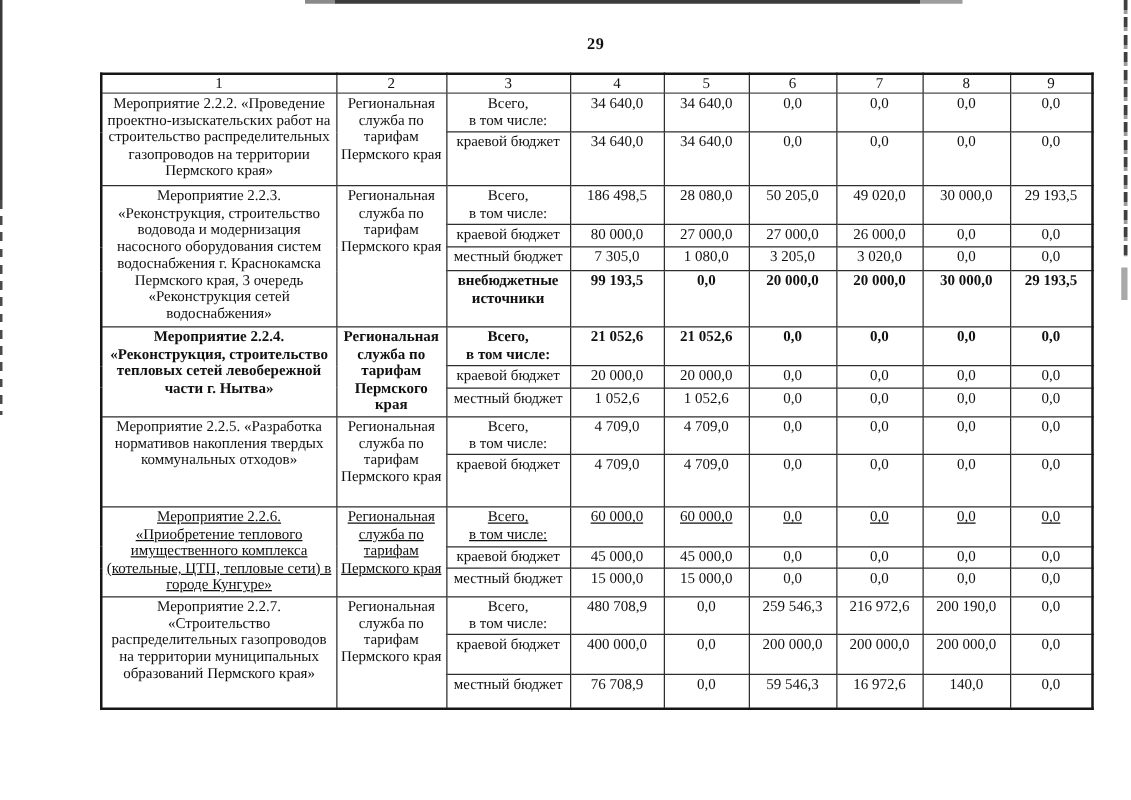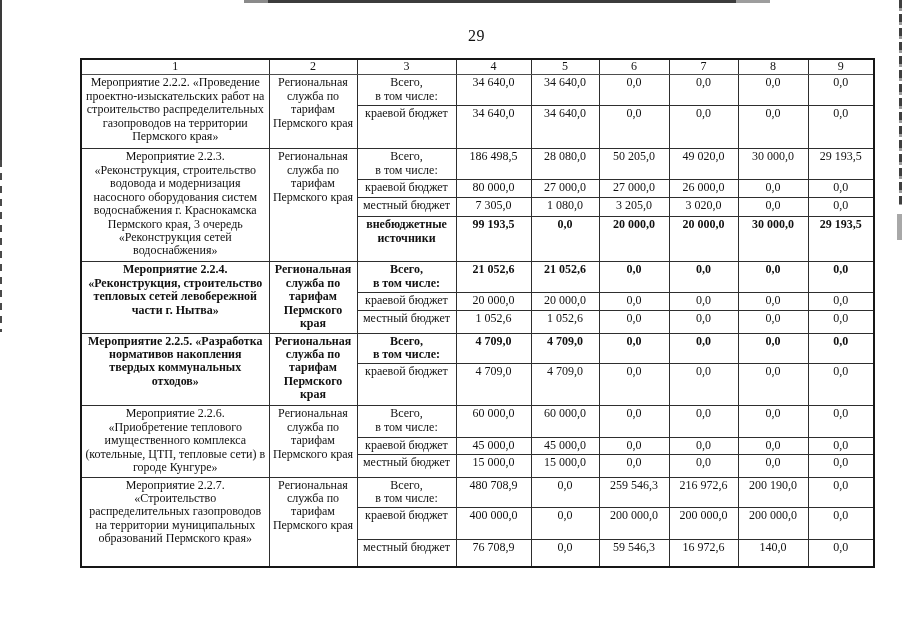--- a/index.html
+++ b/index.html
@@ -24,22 +24,23 @@
   .left-edge-dashed { left: 0; top: 160px; width: 2px; height: 172px;
     background: repeating-linear-gradient(#4a4a4a 0 7px, transparent 7px 13px); }
   .right-edge-dashed { left: 899px; top: 0; width: 3px; height: 205px;
     background: repeating-linear-gradient(#3f3f3f 0 8px, #9b9b9b 8px 11px, transparent 11px 14px); }
   .right-edge-blob { left: 897px; top: 214px; width: 5px; height: 26px; background: #a8a8a8; }
 
   .page-number {
     position: absolute;
     left: 80px; top: 27px; width: 793px;
     text-align: center;
-    font-size: 16px;
+    font-size: 13px;
     letter-spacing: 0.5px;
+    font-weight: bold;
   }
 
   table.main {
     position: absolute;
     left: 80px; top: 58px;
     width: 793px;
     border-collapse: collapse;
     table-layout: fixed;
     border: 2px solid #161616;
   }
@@ -186,42 +187,42 @@
       </tr>
       <tr style="height: 23px;">
         <td class="source-cell">местный бюджет</td>
         <td class="value-cell">1 052,6</td>
         <td class="value-cell">1 052,6</td>
         <td class="value-cell">0,0</td>
         <td class="value-cell">0,0</td>
         <td class="value-cell">0,0</td>
         <td class="value-cell">0,0</td>
       </tr>
-      <tr style="height: 28px; font-weight: bold;">
+      <tr style="height: 28px;">
         <td class="measure-cell" rowspan="2">Мероприятие 2.2.5. «Разработка нормативов накопления твердых коммунальных отходов»</td>
         <td class="executor-cell" rowspan="2">Региональная служба по тарифам Пермского края</td>
         <td class="source-cell">Всего,
 в том числе:</td>
         <td class="value-cell">4 709,0</td>
         <td class="value-cell">4 709,0</td>
         <td class="value-cell">0,0</td>
         <td class="value-cell">0,0</td>
         <td class="value-cell">0,0</td>
         <td class="value-cell">0,0</td>
       </tr>
       <tr style="height: 42px;">
         <td class="source-cell">краевой бюджет</td>
         <td class="value-cell">4 709,0</td>
         <td class="value-cell">4 709,0</td>
         <td class="value-cell">0,0</td>
         <td class="value-cell">0,0</td>
         <td class="value-cell">0,0</td>
         <td class="value-cell">0,0</td>
       </tr>
-      <tr style="height: 28px;">
+      <tr style="height: 28px; text-decoration: underline;">
         <td class="measure-cell" rowspan="3">Мероприятие 2.2.6. «Приобретение теплового имущественного комплекса (котельные, ЦТП, тепловые сети) в городе Кунгуре»</td>
         <td class="executor-cell" rowspan="3">Региональная служба по тарифам Пермского края</td>
         <td class="source-cell">Всего,
 в том числе:</td>
         <td class="value-cell">60 000,0</td>
         <td class="value-cell">60 000,0</td>
         <td class="value-cell">0,0</td>
         <td class="value-cell">0,0</td>
         <td class="value-cell">0,0</td>
         <td class="value-cell">0,0</td>

